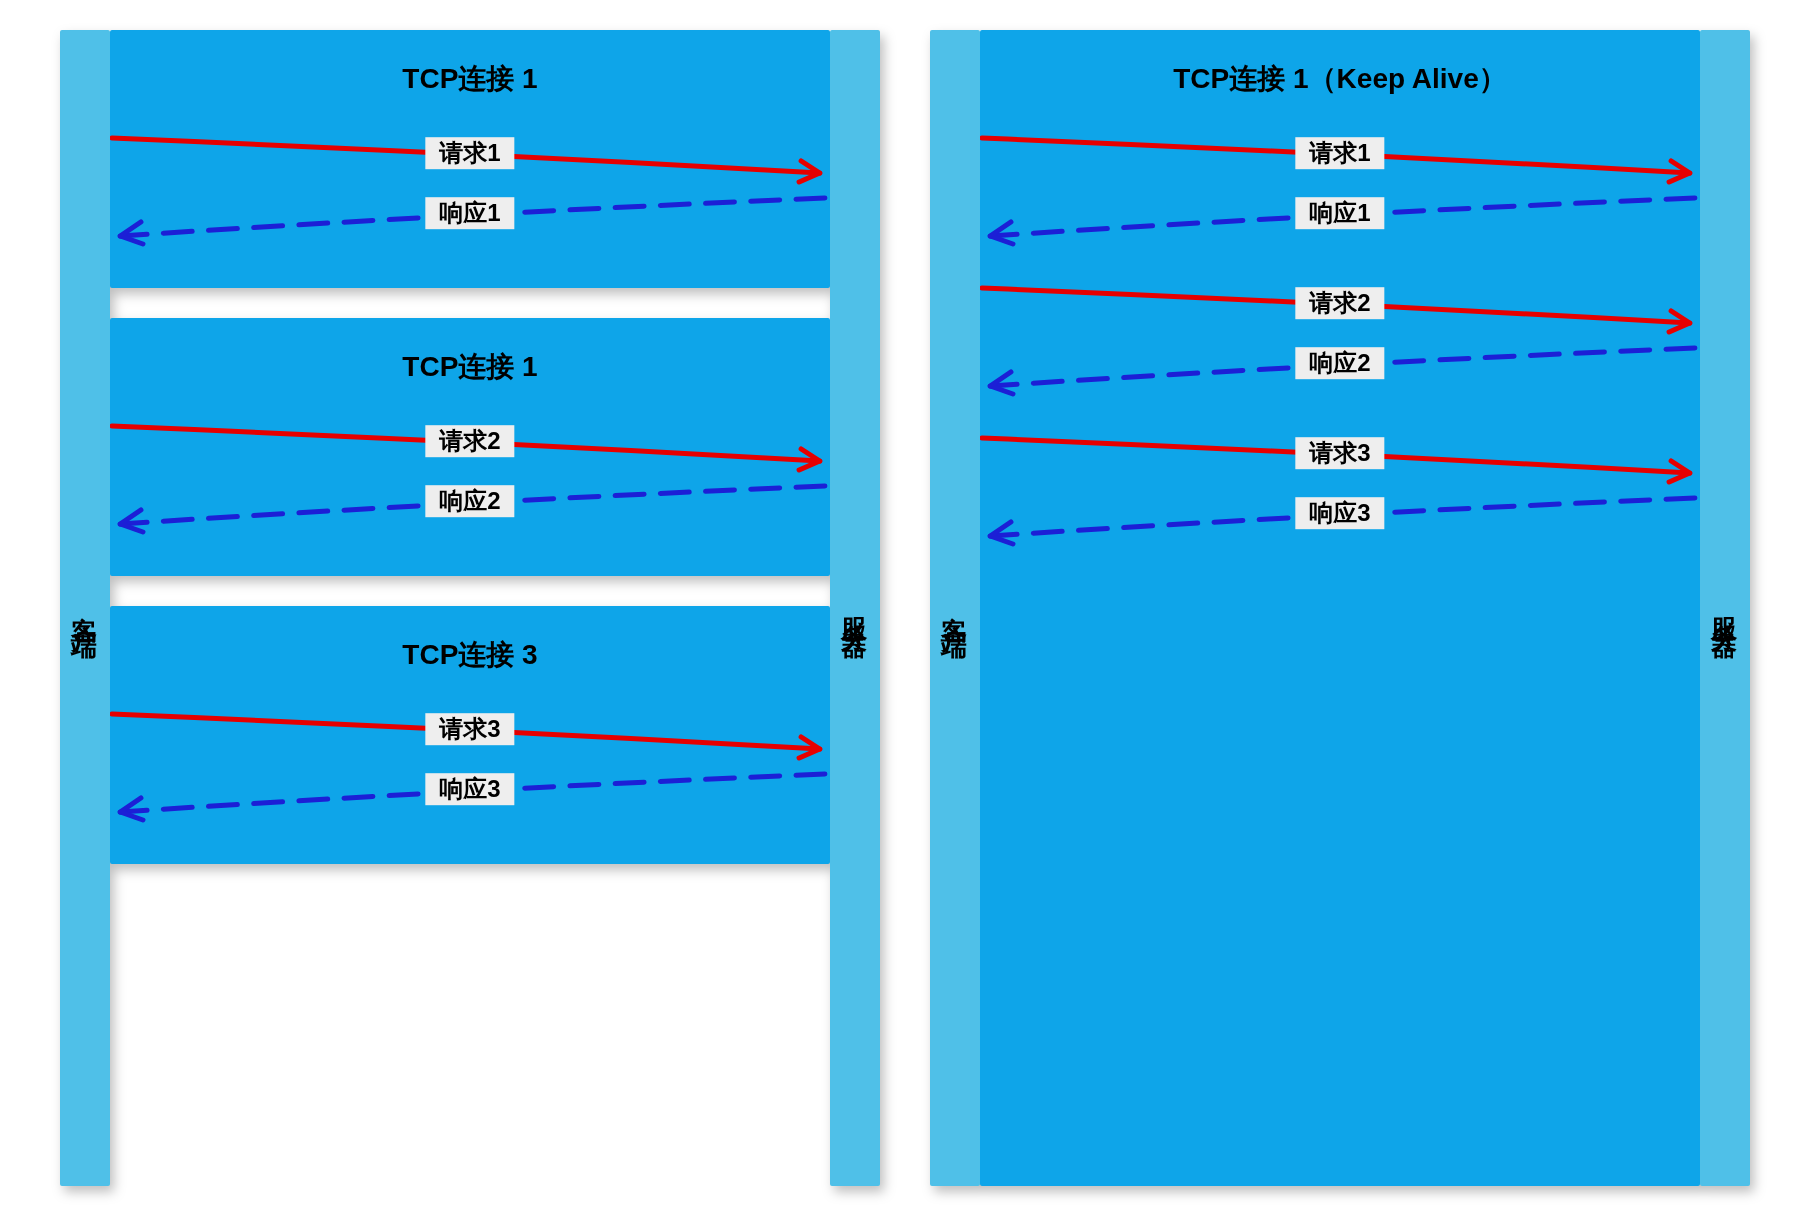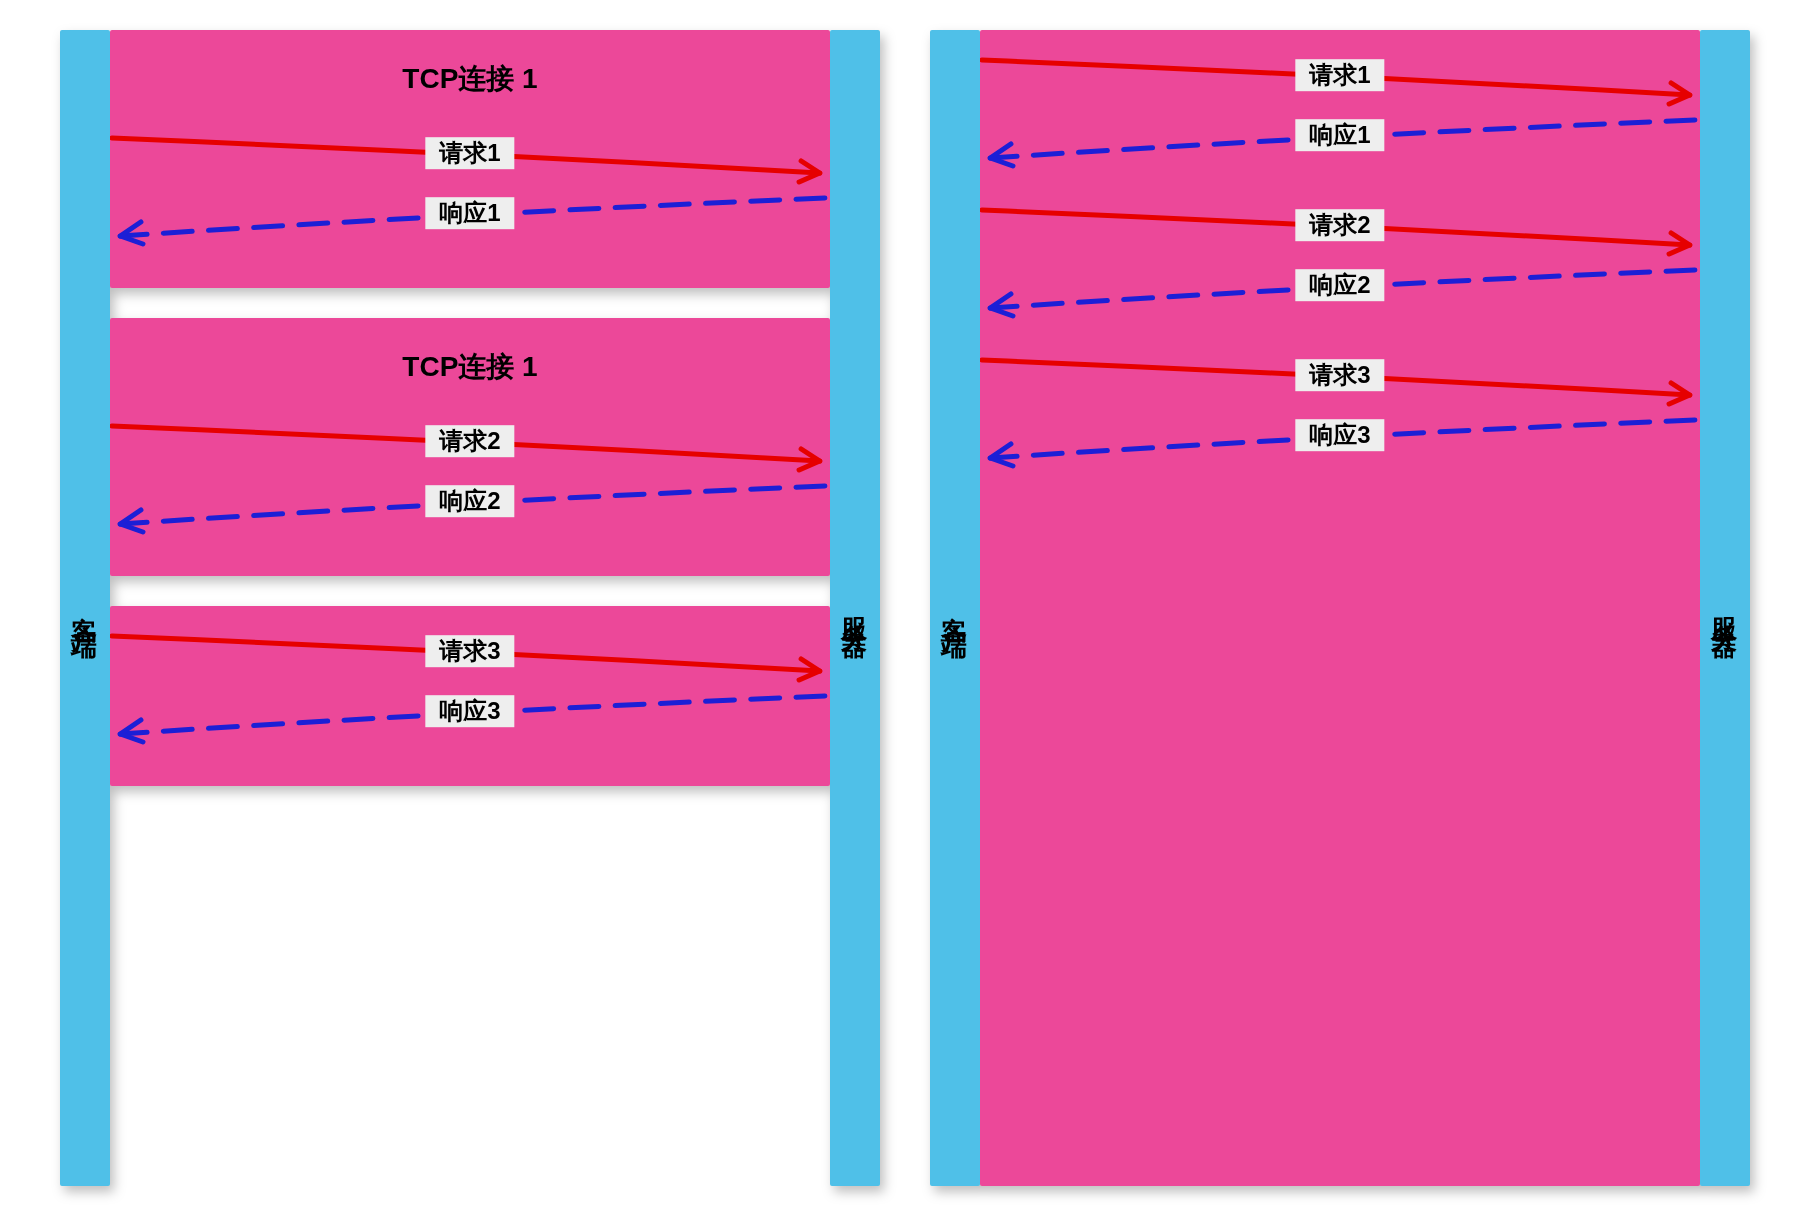--- a/index.html
+++ b/index.html
@@ -38,21 +38,21 @@
     border-radius: 2px;
   }
   .middle {
     flex: 1;
     display: flex;
     flex-direction: column;
     gap: 30px;
     padding: 0;
   }
   .conn-box {
-    background: #ec4899;
+    background: #0ea5e9;
     padding: 20px 0 40px 0;
     position: relative;
     border-radius: 2px;
   }
   .conn-box.tall {
     flex: 1;
   }
   .conn-title {
     text-align: center;
     font-size: 28px;
@@ -129,20 +129,21 @@
         <div class="arrow-row">
           <svg class="arrow" viewBox="0 0 700 60" preserveAspectRatio="none">
             <path d="M 695 10 Q 350 25, 10 48" stroke="#1c1fd6" stroke-width="5" fill="none" stroke-linecap="round" stroke-dasharray="28 16"></path>
             <path d="M 10 48 L 30 34 M 10 48 L 32 56" stroke="#1c1fd6" stroke-width="5" fill="none" stroke-linecap="round"></path>
           </svg>
           <span class="arrow-label">响应2</span>
         </div>
       </div>
 
       <div class="conn-box">
+        <div class="conn-title">TCP连接 3</div>
         <div class="arrow-row">
           <svg class="arrow" viewBox="0 0 700 60" preserveAspectRatio="none">
             <path d="M 2 10 Q 350 25, 690 45" stroke="#e60000" stroke-width="5" fill="none" stroke-linecap="round"></path>
             <path d="M 690 45 L 672 33 M 690 45 L 670 54" stroke="#e60000" stroke-width="5" fill="none" stroke-linecap="round"></path>
           </svg>
           <span class="arrow-label">请求3</span>
         </div>
         <div class="arrow-row">
           <svg class="arrow" viewBox="0 0 700 60" preserveAspectRatio="none">
             <path d="M 695 10 Q 350 25, 10 48" stroke="#1c1fd6" stroke-width="5" fill="none" stroke-linecap="round" stroke-dasharray="28 16"></path>
@@ -157,20 +158,21 @@
       <span>服务器</span>
     </div>
   </div>
 
   <div class="panel">
     <div class="bar">
       <span>客户端</span>
     </div>
     <div class="middle">
       <div class="conn-box tall">
+        <div class="conn-title">TCP连接 1（Keep Alive）</div>
 
         <div class="arrow-row">
           <svg class="arrow" viewBox="0 0 700 60" preserveAspectRatio="none">
             <path d="M 2 10 Q 350 25, 690 45" stroke="#e60000" stroke-width="5" fill="none" stroke-linecap="round"></path>
             <path d="M 690 45 L 672 33 M 690 45 L 670 54" stroke="#e60000" stroke-width="5" fill="none" stroke-linecap="round"></path>
           </svg>
           <span class="arrow-label">请求1</span>
         </div>
         <div class="arrow-row">
           <svg class="arrow" viewBox="0 0 700 60" preserveAspectRatio="none">

